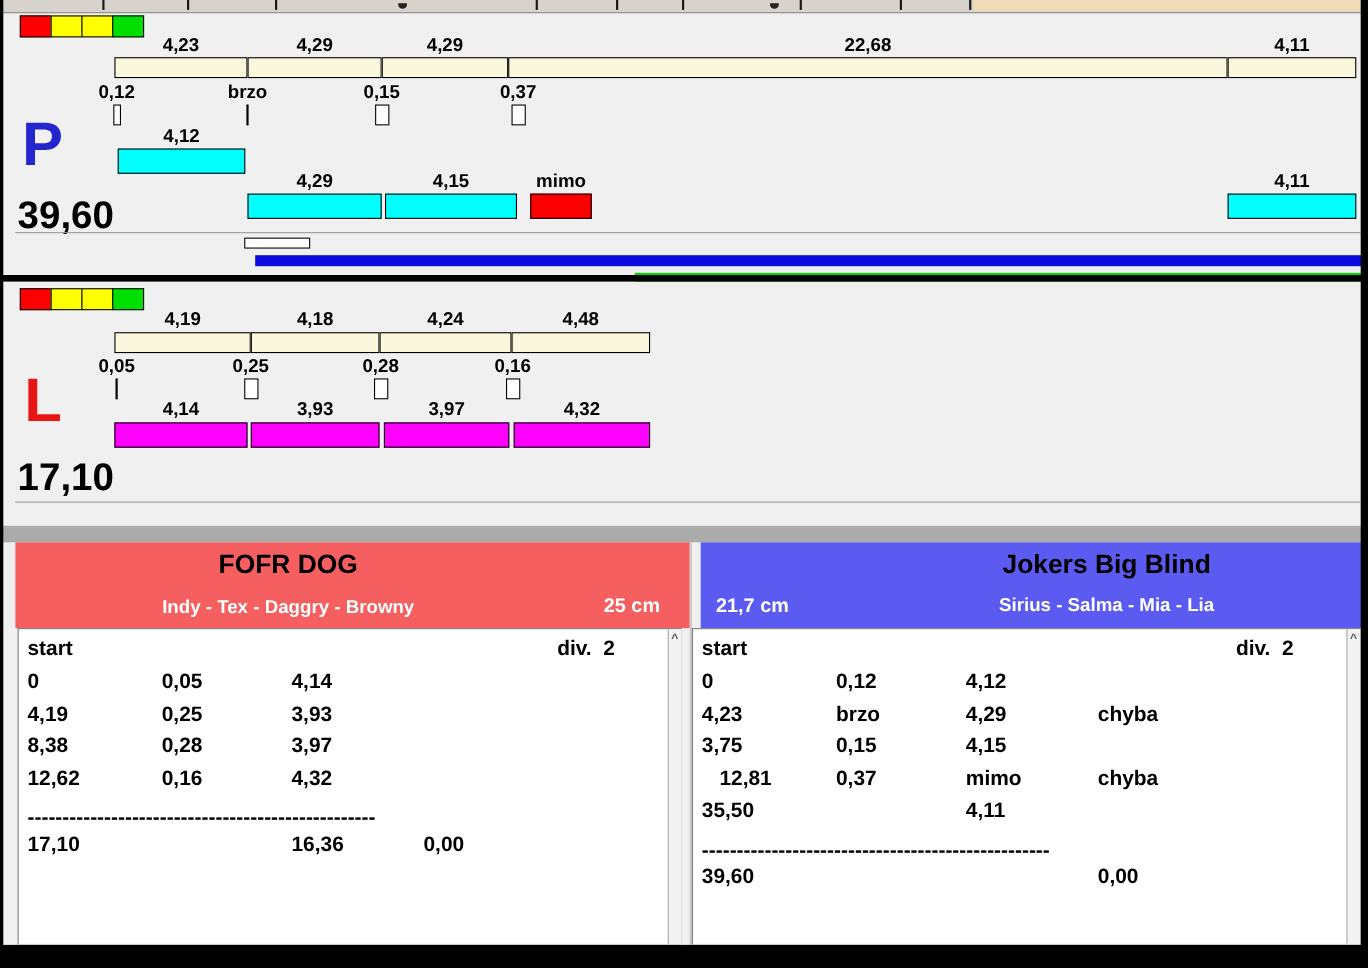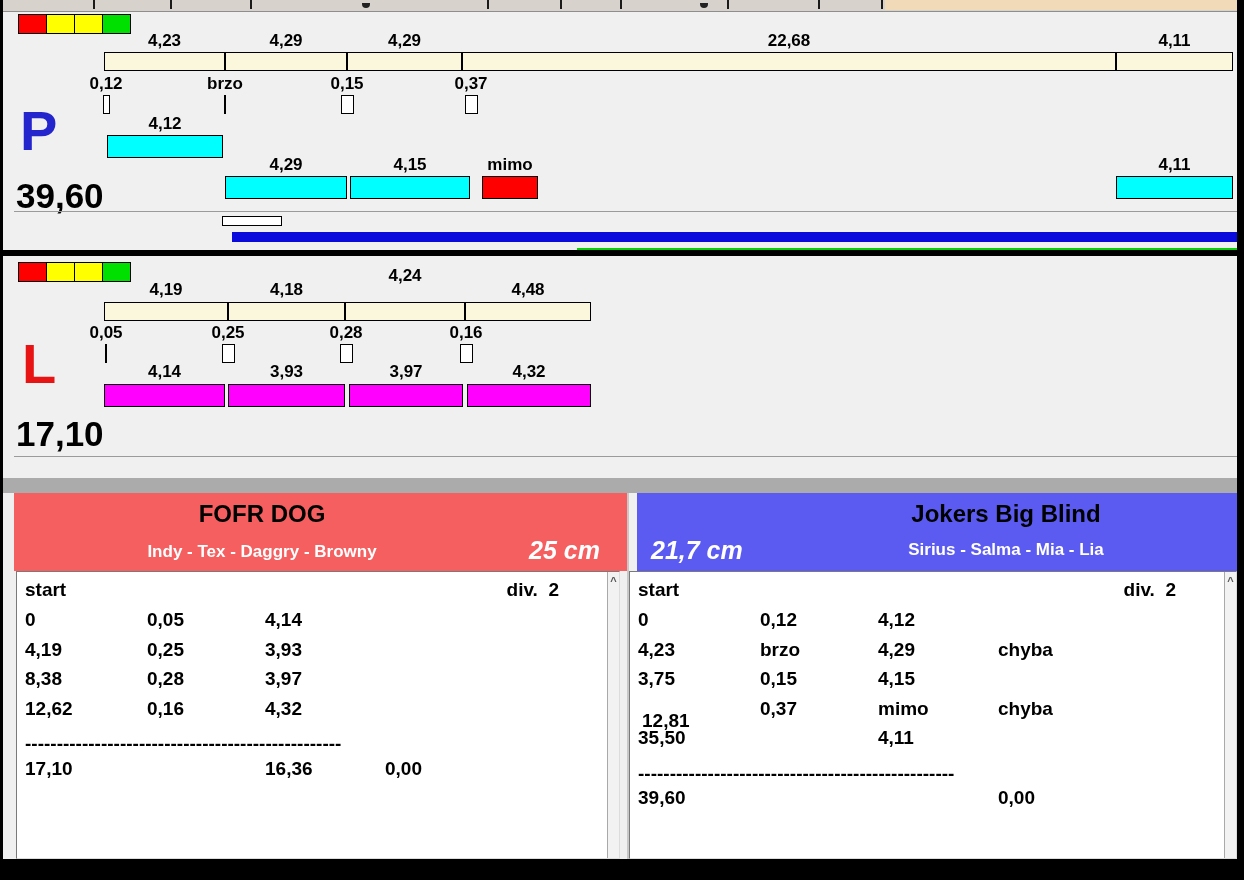--- a/index.html
+++ b/index.html
@@ -17,21 +17,21 @@
   .blacksep{position:absolute;left:0;width:1244px;background:#000;}
   .silver{position:absolute;left:0;width:1244px;background:#ABABAB;}
   .toolbar{position:absolute;left:0;top:0;width:1244px;height:11px;background:#D7D3CC;border-bottom:1px solid #8E8E8E;}
   .tb-tick{position:absolute;top:0;width:2px;height:9px;background:#1A1A1A;}
   .tb-glyph{position:absolute;top:3px;width:8px;height:5px;background:#222;border-radius:0 0 4px 4px;}
   .tb-tan{position:absolute;top:0;left:885px;width:352px;height:10px;background:#F0DAB8;}
   .light{position:absolute;width:29px;height:20px;border:1px solid #000;box-sizing:border-box;}
   .team-header{position:absolute;top:493px;height:78px;}
   .team-title{position:absolute;font-size:24px;font-weight:bold;color:#000;text-align:center;line-height:26px;}
   .team-sub{position:absolute;font-size:17px;font-weight:bold;color:#FFF;text-align:center;line-height:18px;}
-  .team-cm{position:absolute;font-size:25px;font-weight:bold;color:#FFF;line-height:22px;font-style:italic;}
+  .team-cm{position:absolute;font-size:18px;font-weight:bold;color:#FFF;line-height:22px;}
   .datebox{position:absolute;left:496px;top:494px;width:263px;height:42px;background:#FFF;color:#000;
            font-size:27px;line-height:42px;text-align:center;white-space:nowrap;z-index:6;}
   .content{position:absolute;top:571px;height:288px;background:#FFF;border:1px solid;
            border-color:#7A7A7A #DCDCDC #DCDCDC #7A7A7A;box-sizing:border-box;}
   .cell{position:absolute;font-size:19px;font-weight:bold;color:#000;line-height:24px;white-space:nowrap;text-align:center;}
   .cell-right{position:absolute;font-size:19px;font-weight:bold;color:#000;line-height:24px;white-space:pre;}
   .dashes{position:absolute;font-size:19px;font-weight:bold;color:#000;line-height:24px;
           white-space:nowrap;overflow:hidden;width:366px;}
   .scrollbar{position:absolute;top:0;right:0;width:12px;height:100%;background:#F2F2F2;border-left:1px solid #A9A9A9;box-sizing:border-box;}
   .scroll-caret{display:block;text-align:center;font-size:11px;font-weight:bold;color:#555;line-height:12px;margin-top:3px;}
@@ -100,21 +100,21 @@
       <div class="progress" style="left: 232px; top: 232px; width: 1008px; height: 10px; background: rgb(10, 10, 220);"></div>
       <div class="progress" style="left: 577px; top: 248px; width: 663px; height: 8px; background: rgb(6, 208, 6);"></div>
       <div class="light" style="left: 18px; top: 262px; background: rgb(255, 0, 0);"></div>
       <div class="light" style="left: 46px; top: 262px; background: rgb(255, 255, 0);"></div>
       <div class="light" style="left: 74px; top: 262px; background: rgb(255, 255, 0);"></div>
       <div class="light" style="left: 102px; top: 262px; background: rgb(0, 224, 0);"></div>
       <div class="lbl" style="left: 104px; top: 281px; width: 124px;">4,19</div>
       <div class="seg" style="left: 104px; top: 302px; width: 124px;"></div>
       <div class="lbl" style="left: 228px; top: 281px; width: 117px;">4,18</div>
       <div class="seg" style="left: 228px; top: 302px; width: 117px;"></div>
-      <div class="lbl" style="left: 345px; top: 267px; width: 120px;">4,24</div>
+      <div class="lbl" style="left: 345px; top: 281px; width: 120px;">4,24</div>
       <div class="seg" style="left: 345px; top: 302px; width: 120px;"></div>
       <div class="lbl" style="left: 465px; top: 281px; width: 126px;">4,48</div>
       <div class="seg" style="left: 465px; top: 302px; width: 126px;"></div>
       <div class="lbl" style="left: 72px; top: 324px; width: 68px;">0,05</div>
       <div class="mark-line" style="left: 105px; top: 344px;"></div>
       <div class="lbl" style="left: 194px; top: 324px; width: 68px;">0,25</div>
       <div class="mark-box" style="left: 222px; top: 344px; width: 13px;"></div>
       <div class="lbl" style="left: 312px; top: 324px; width: 68px;">0,28</div>
       <div class="mark-box" style="left: 340px; top: 344px; width: 13px;"></div>
       <div class="lbl" style="left: 432px; top: 324px; width: 68px;">0,16</div>
@@ -184,21 +184,21 @@
       <div class="cell" style="left: 8px; top: 36px;">0</div>
       <div class="cell" style="left: 130px; top: 36px;">0,12</div>
       <div class="cell" style="left: 248px; top: 36px;">4,12</div>
       <div class="cell" style="left: 8px; top: 65.5px;">4,23</div>
       <div class="cell" style="left: 130px; top: 65.5px;">brzo</div>
       <div class="cell" style="left: 248px; top: 65.5px;">4,29</div>
       <div class="cell" style="left: 368px; top: 65.5px;">chyba</div>
       <div class="cell" style="left: 8px; top: 95px;">3,75</div>
       <div class="cell" style="left: 130px; top: 95px;">0,15</div>
       <div class="cell" style="left: 248px; top: 95px;">4,15</div>
-      <div class="cell" style="left: 12px; top: 124.5px; margin-top: 12px;">12,81</div>
+      <div class="cell" style="left: 24px; top: 124.5px;">12,81</div>
       <div class="cell" style="left: 130px; top: 124.5px;">0,37</div>
       <div class="cell" style="left: 248px; top: 124.5px;">mimo</div>
       <div class="cell" style="left: 368px; top: 124.5px;">chyba</div>
       <div class="cell" style="left: 8px; top: 154px;">35,50</div>
       <div class="cell" style="left: 248px; top: 154px;">4,11</div>
       <div class="dashes" style="left: 8px; top: 189.5px;">--------------------------------------------------</div>
       <div class="cell" style="left: 8px; top: 214px;">39,60</div>
       <div class="cell" style="left: 368px; top: 214px;">0,00</div>
     </div>
 

